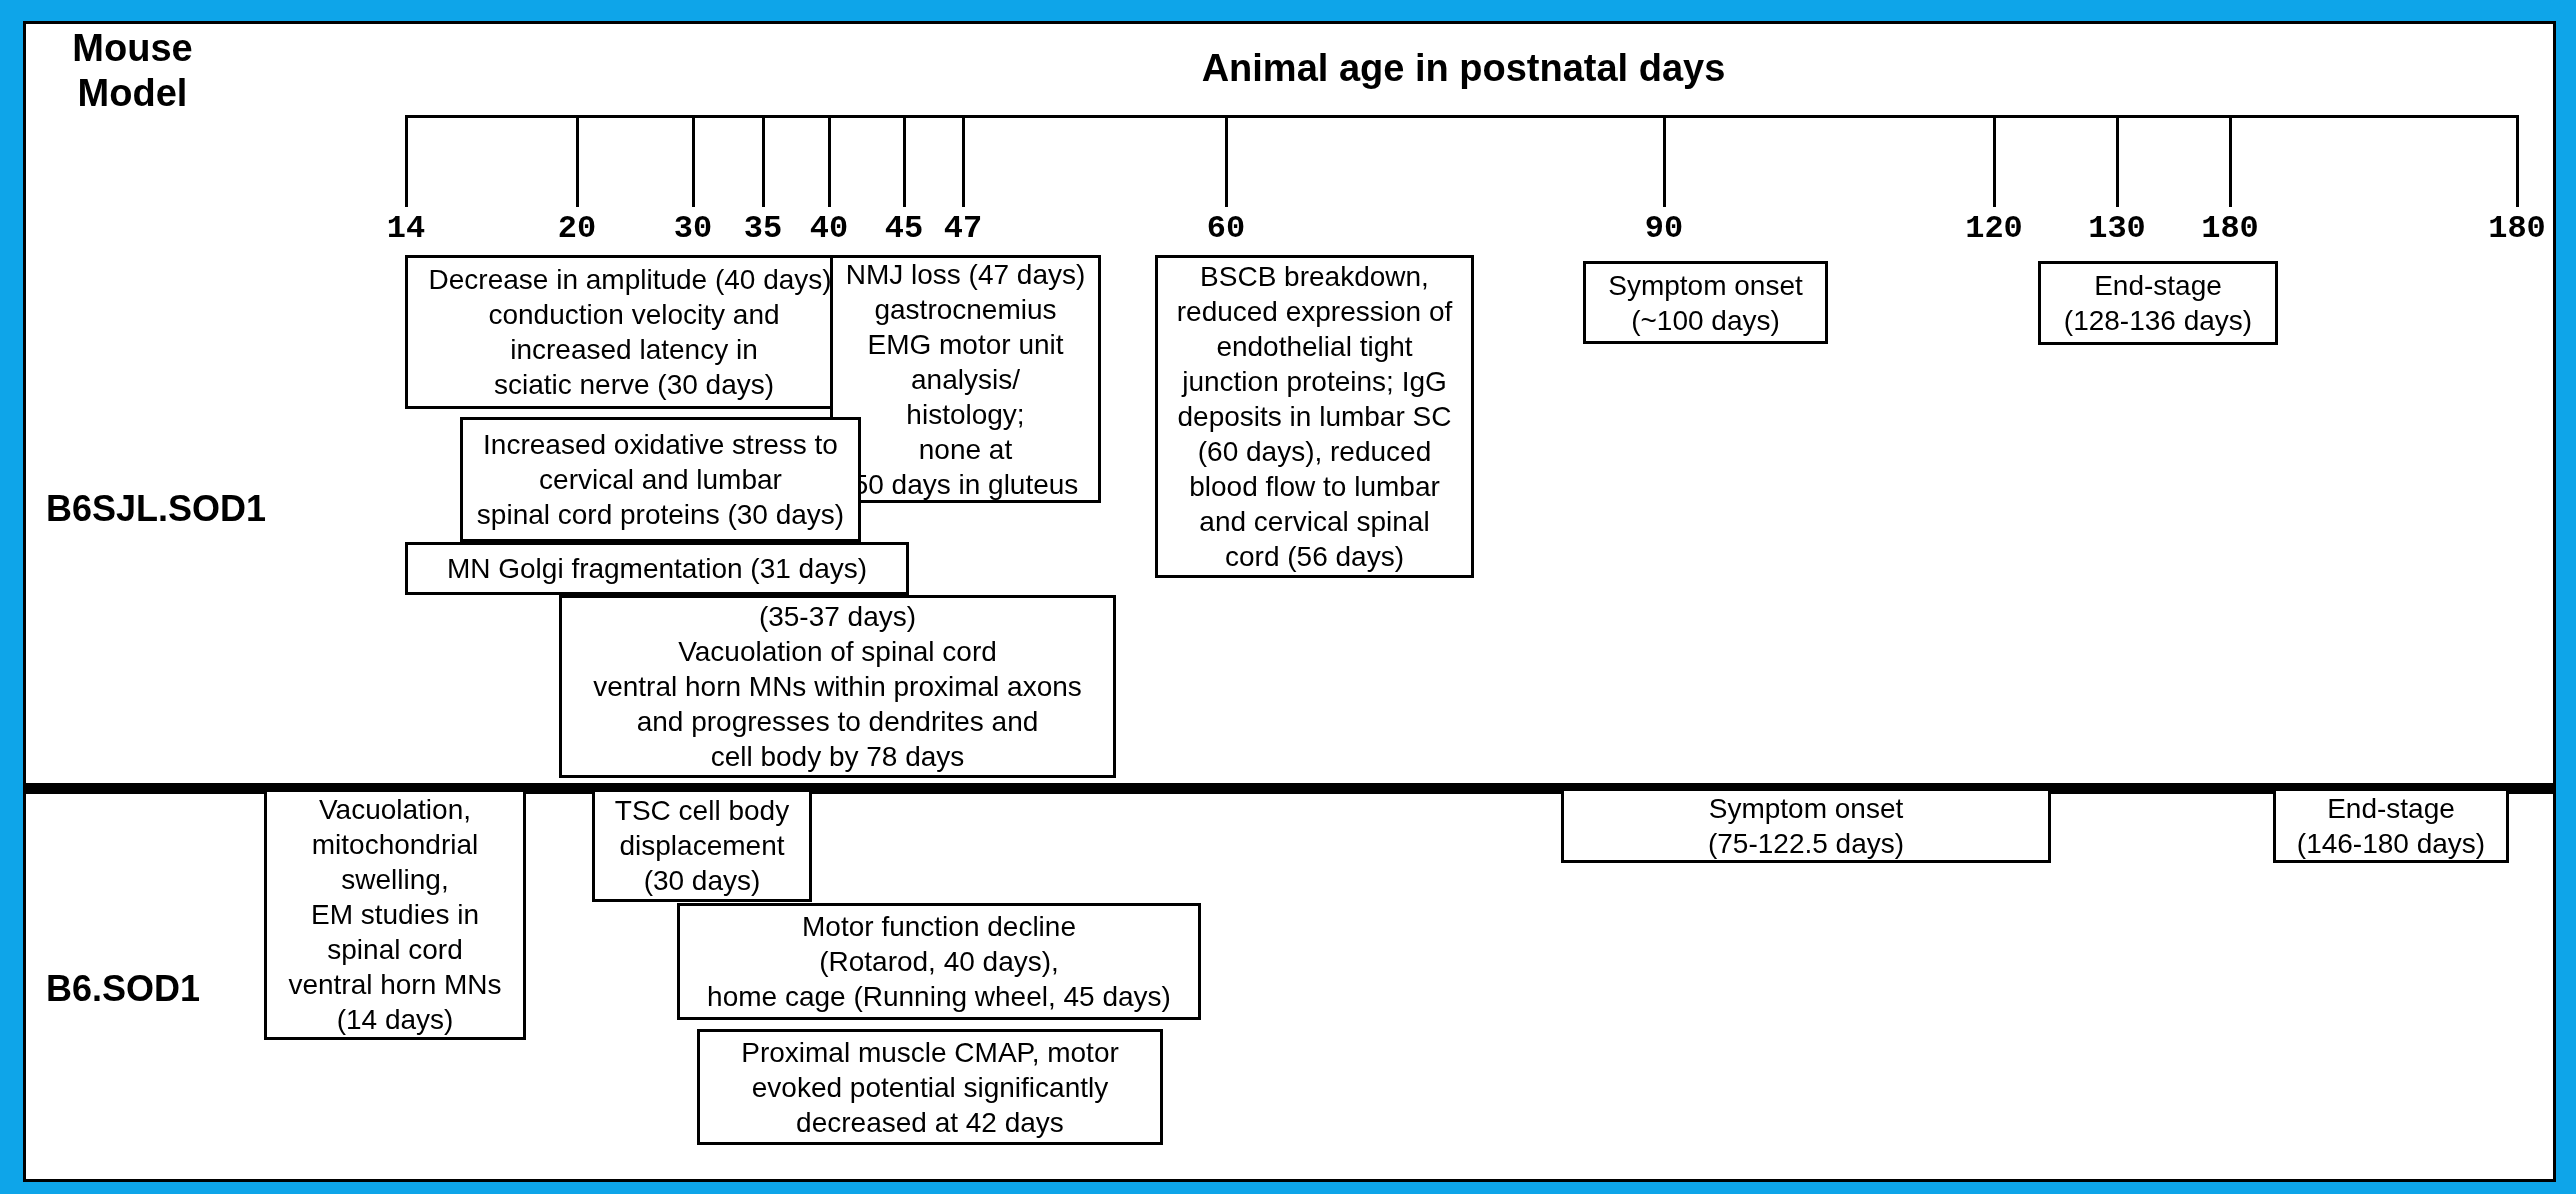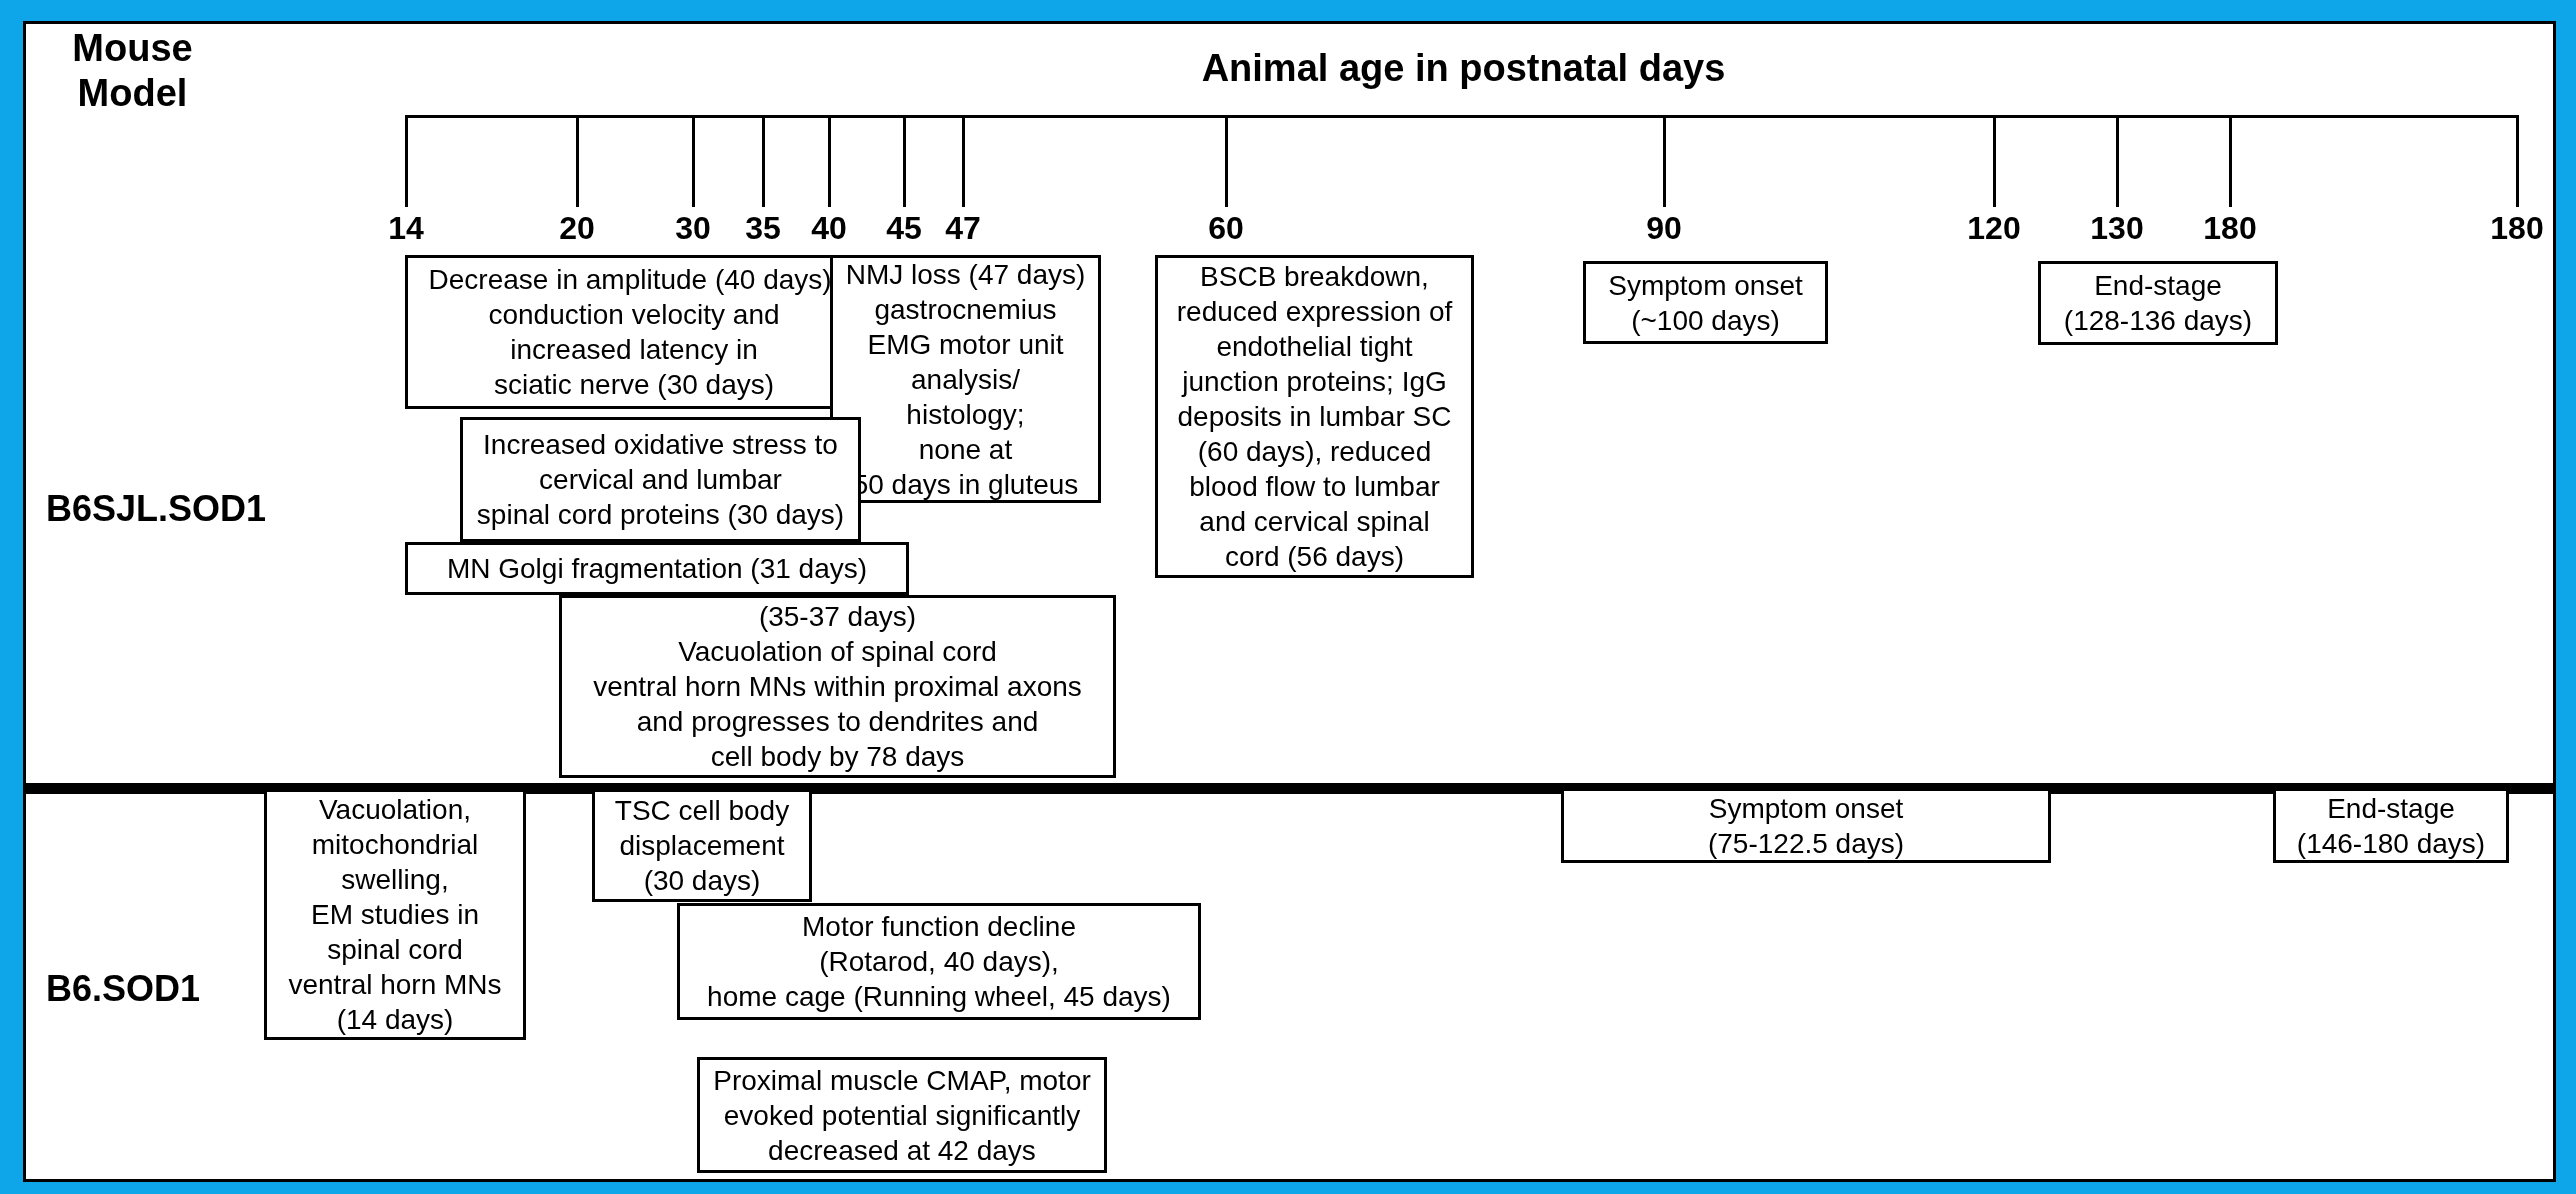--- a/index.html
+++ b/index.html
@@ -59,20 +59,21 @@
     width: 3px; height: 92px;
     background: #000;
   }
   .tick-label {
     position: absolute;
     top: 95px; left: -68px;
     width: 136px;
     text-align: center;
     font-size: 32px;
     font-weight: bold;
+    font-family: Liberation Mono, monospace;
   }
   .divider {
     position: absolute;
     left: 22.6px; top: 783px;
     width: 2533px; height: 10.6px;
     background: #000;
     z-index: 1;
   }
   .row-label {
     position: absolute;
@@ -210,21 +211,21 @@
 EM studies in
 spinal cord
 ventral horn MNs
 (14 days)</div>
   <div class="ebox" style="left:592px;  top:789px; width:220px; height:113px;">TSC cell body
 displacement
 (30 days)</div>
   <div class="ebox" style="left:677px;  top:903px; width:524px; height:117px;">Motor function decline
 (Rotarod, 40 days),
 home cage (Running wheel, 45 days)</div>
-  <div class="ebox" style="left:697px;  top:1029px; width:410px; height:116px;margin-top:28px;">Proximal muscle CMAP, motor
+  <div class="ebox" style="left:697px;  top:1029px; width:466px; height:116px;">Proximal muscle CMAP, motor
 evoked potential significantly
 decreased at 42 days</div>
   <div class="ebox" style="left:1561px; top:788px; width:490px; height:75px;">Symptom onset
 (75-122.5 days)</div>
   <div class="ebox" style="left:2273px; top:788px; width:236px; height:75px;">End-stage
 (146-180 days)</div>
 
 </div>
 
 

